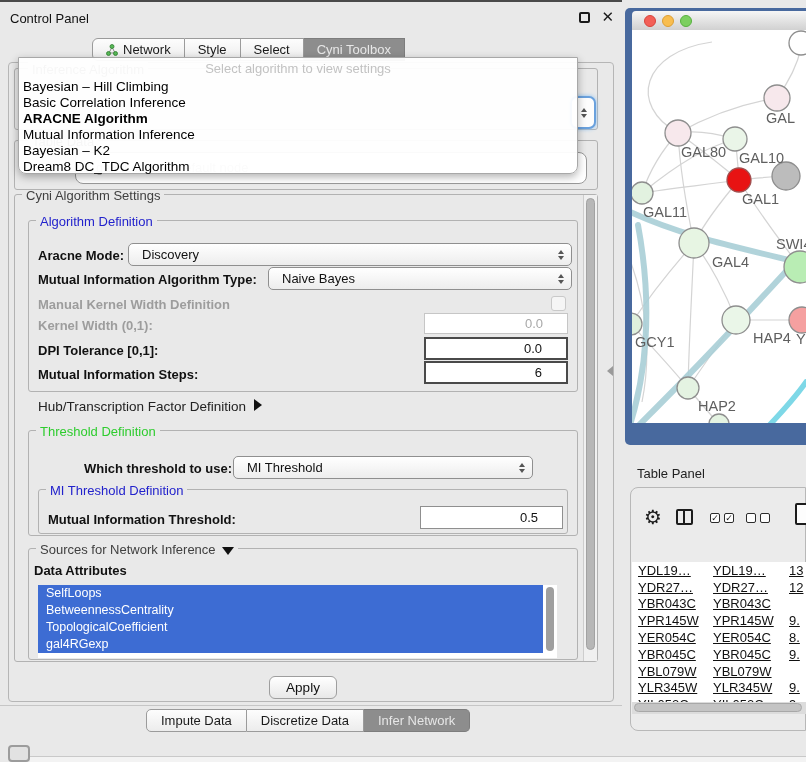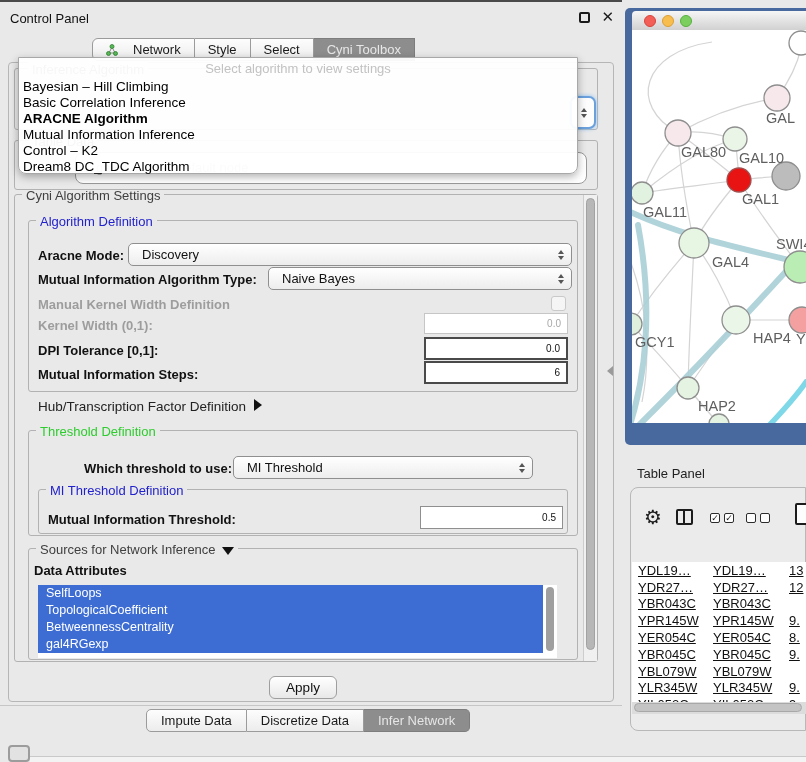--- a/index.html
+++ b/index.html
@@ -7,21 +7,21 @@
   body { font-family:"Liberation Sans","DejaVu Sans",sans-serif; background:#e9e9e9; position:relative; }
   .abs { position:absolute; }
 
   
   #control-panel { left:0; top:0; width:622px; height:737px; background:#e9e9e9; border-top:2px solid #4a4a4a; }
   .cp-title { left:10px; top:9px; font-size:13px; color:#111; }
   .float-btn { right:32px; top:10px; width:11px; height:11px; border:2px solid #1a1a1a; border-radius:2px; position:absolute; background:transparent; }
   .close-btn { right:8px; top:6px; position:absolute; font-size:15px; font-weight:bold; color:#1a1a1a; }
 
   .tabbar { left:92px; top:36px; display:flex; height:23px; position:absolute; }
-  .tab { display:flex; align-items:center; gap:15px; padding:8px 13px; font-size:13px; color:#1a1a1a;
+  .tab { display:flex; align-items:center; gap:5px; padding:8px 13px; font-size:13px; color:#1a1a1a;
          background:linear-gradient(#fdfdfd,#ececec); border:1px solid #9b9b9b; border-left:none; white-space:nowrap; }
   .tab.first { border-left:1px solid #9b9b9b; border-radius:6px 0 0 6px; }
   .tab.last { border-radius:0 6px 6px 0; }
   .tab.selected { background:#8d8d8d; color:#e8e8e8; border-color:#7d7d7d; }
 
   .cp-body { left:8px; top:60px; width:606px; height:640px; border:1px solid #b6b6b6; border-radius:4px; background:#e9e9e9; }
   .cp-footer { left:0; top:703px; width:622px; height:34px; border-top:1px solid #c6c6c6; position:absolute; }
 
   
   .groupbox { position:absolute; border:1px solid #b2b2b2; border-radius:3px; }
@@ -45,22 +45,22 @@
 
   
   .lbl { position:absolute; font-size:13px; font-weight:bold; color:#111; white-space:nowrap; }
   .lbl.disabled { color:#9d9d9d; }
   .plain { font-weight:normal; color:#222; }
   .combo { position:absolute; background:linear-gradient(#ffffff,#ededed); border:1px solid #8f8f8f; border-radius:5px;
            font-size:13px; color:#111; display:flex; align-items:center; padding-left:13px; }
   .steppers { position:absolute; right:7px; top:50%; transform:translateY(-50%); display:flex; flex-direction:column; gap:2px; }
   .tri-up { width:0; height:0; border-left:3.5px solid transparent; border-right:3.5px solid transparent; border-bottom:4px solid #555; }
   .tri-dn { width:0; height:0; border-left:3.5px solid transparent; border-right:3.5px solid transparent; border-top:4px solid #555; }
-  .tinput { position:absolute; background:#fff; border:1px solid #b9b9b9; font-size:10px; color:#111;
-            display:flex; align-items:center; justify-content:flex-end; padding-right:6px; }
+  .tinput { position:absolute; background:#fff; border:1px solid #b9b9b9; font-size:13px; color:#111;
+            display:flex; align-items:center; justify-content:flex-end; padding-right:24px; }
   .tinput.dark { border:2px solid #4a4a4a; }
   .tinput.disabled { color:#a8a8a8; border-color:#c6c6c6; }
   .checkbox { position:absolute; width:15px; height:15px; border:1px solid #c9c9c9; border-radius:3px; background:#f5f5f5; }
   .tri-right { display:inline-block; width:0; height:0; border-top:6px solid transparent; border-bottom:6px solid transparent; border-left:8px solid #111; margin-left:8px; }
   .tri-down-b { display:inline-block; width:0; height:0; border-left:6px solid transparent; border-right:6px solid transparent; border-top:8px solid #111; margin-left:6px; vertical-align:middle; }
 
   
   .attr-list { position:absolute; left:38px; top:583px; width:519px; height:73px; background:#fff; overflow:hidden; }
   .attr-item { height:17px; line-height:17px; width:505px; background:#3d6cd3; color:#fff; font-size:12.5px; padding-left:8px; white-space:nowrap; }
   .attr-scroll { position:absolute; right:3px; top:2px; width:8px; height:64px; background:#9f9f9f; border-radius:4px; }
@@ -164,21 +164,21 @@
       </span>
   </div>
   <div class="abs combo-sliver">galFiltered.sif default node</div>
 
   <div class="abs algo-popup">
     <div class="popup-hint">Select algorithm to view settings</div>
     <div class="algo-item">Bayesian – Hill Climbing</div>
     <div class="algo-item">Basic Correlation Inference</div>
     <div class="algo-item bold">ARACNE Algorithm</div>
     <div class="algo-item">Mutual Information Inference</div>
-    <div class="algo-item">Control – K2</div>
+    <div class="algo-item">Bayesian – K2</div>
     <div class="algo-item">Dream8 DC_TDC Algorithm</div>
   </div>
 
   <div class="groupbox" style="left:14px; top:192px; width:584px; height:468px;"></div>
   <span class="legend" style="left:22px; top:186px;">Cyni Algorithm Settings</span>
 
   <div class="v-scroll-track">
     <div class="v-scroll-thumb"></div>
   </div>
 
@@ -237,22 +237,22 @@
   <div class="tinput" style="left:420px; top:504px; width:143px; height:23px; border-color:#8f8f8f;">0.5</div>
 
   <div class="groupbox" style="left:28px; top:546px; width:550px; height:112px;"></div>
   <span class="legend" style="left:36px; top:540px;">
     <span>Sources for Network Inference</span><i class="tri-down-b"></i>
   </span>
   <span class="lbl" style="left:34px; top:561px;">Data Attributes</span>
 
   <div class="attr-list">
     <div class="attr-item">SelfLoops</div>
+    <div class="attr-item">BetweennessCentrality</div>
     <div class="attr-item">TopologicalCoefficient</div>
-    <div class="attr-item">BetweennessCentrality</div>
     <div class="attr-item">gal4RGexp</div>
     <div class="attr-scroll"></div>
   </div>
 
   <div class="abs apply-btn">Apply</div>
 
   <div class="cp-footer"></div>
   <div class="seg-bar">
     <div class="seg first">Impute Data</div>
     <div class="seg">Discretize Data</div>

